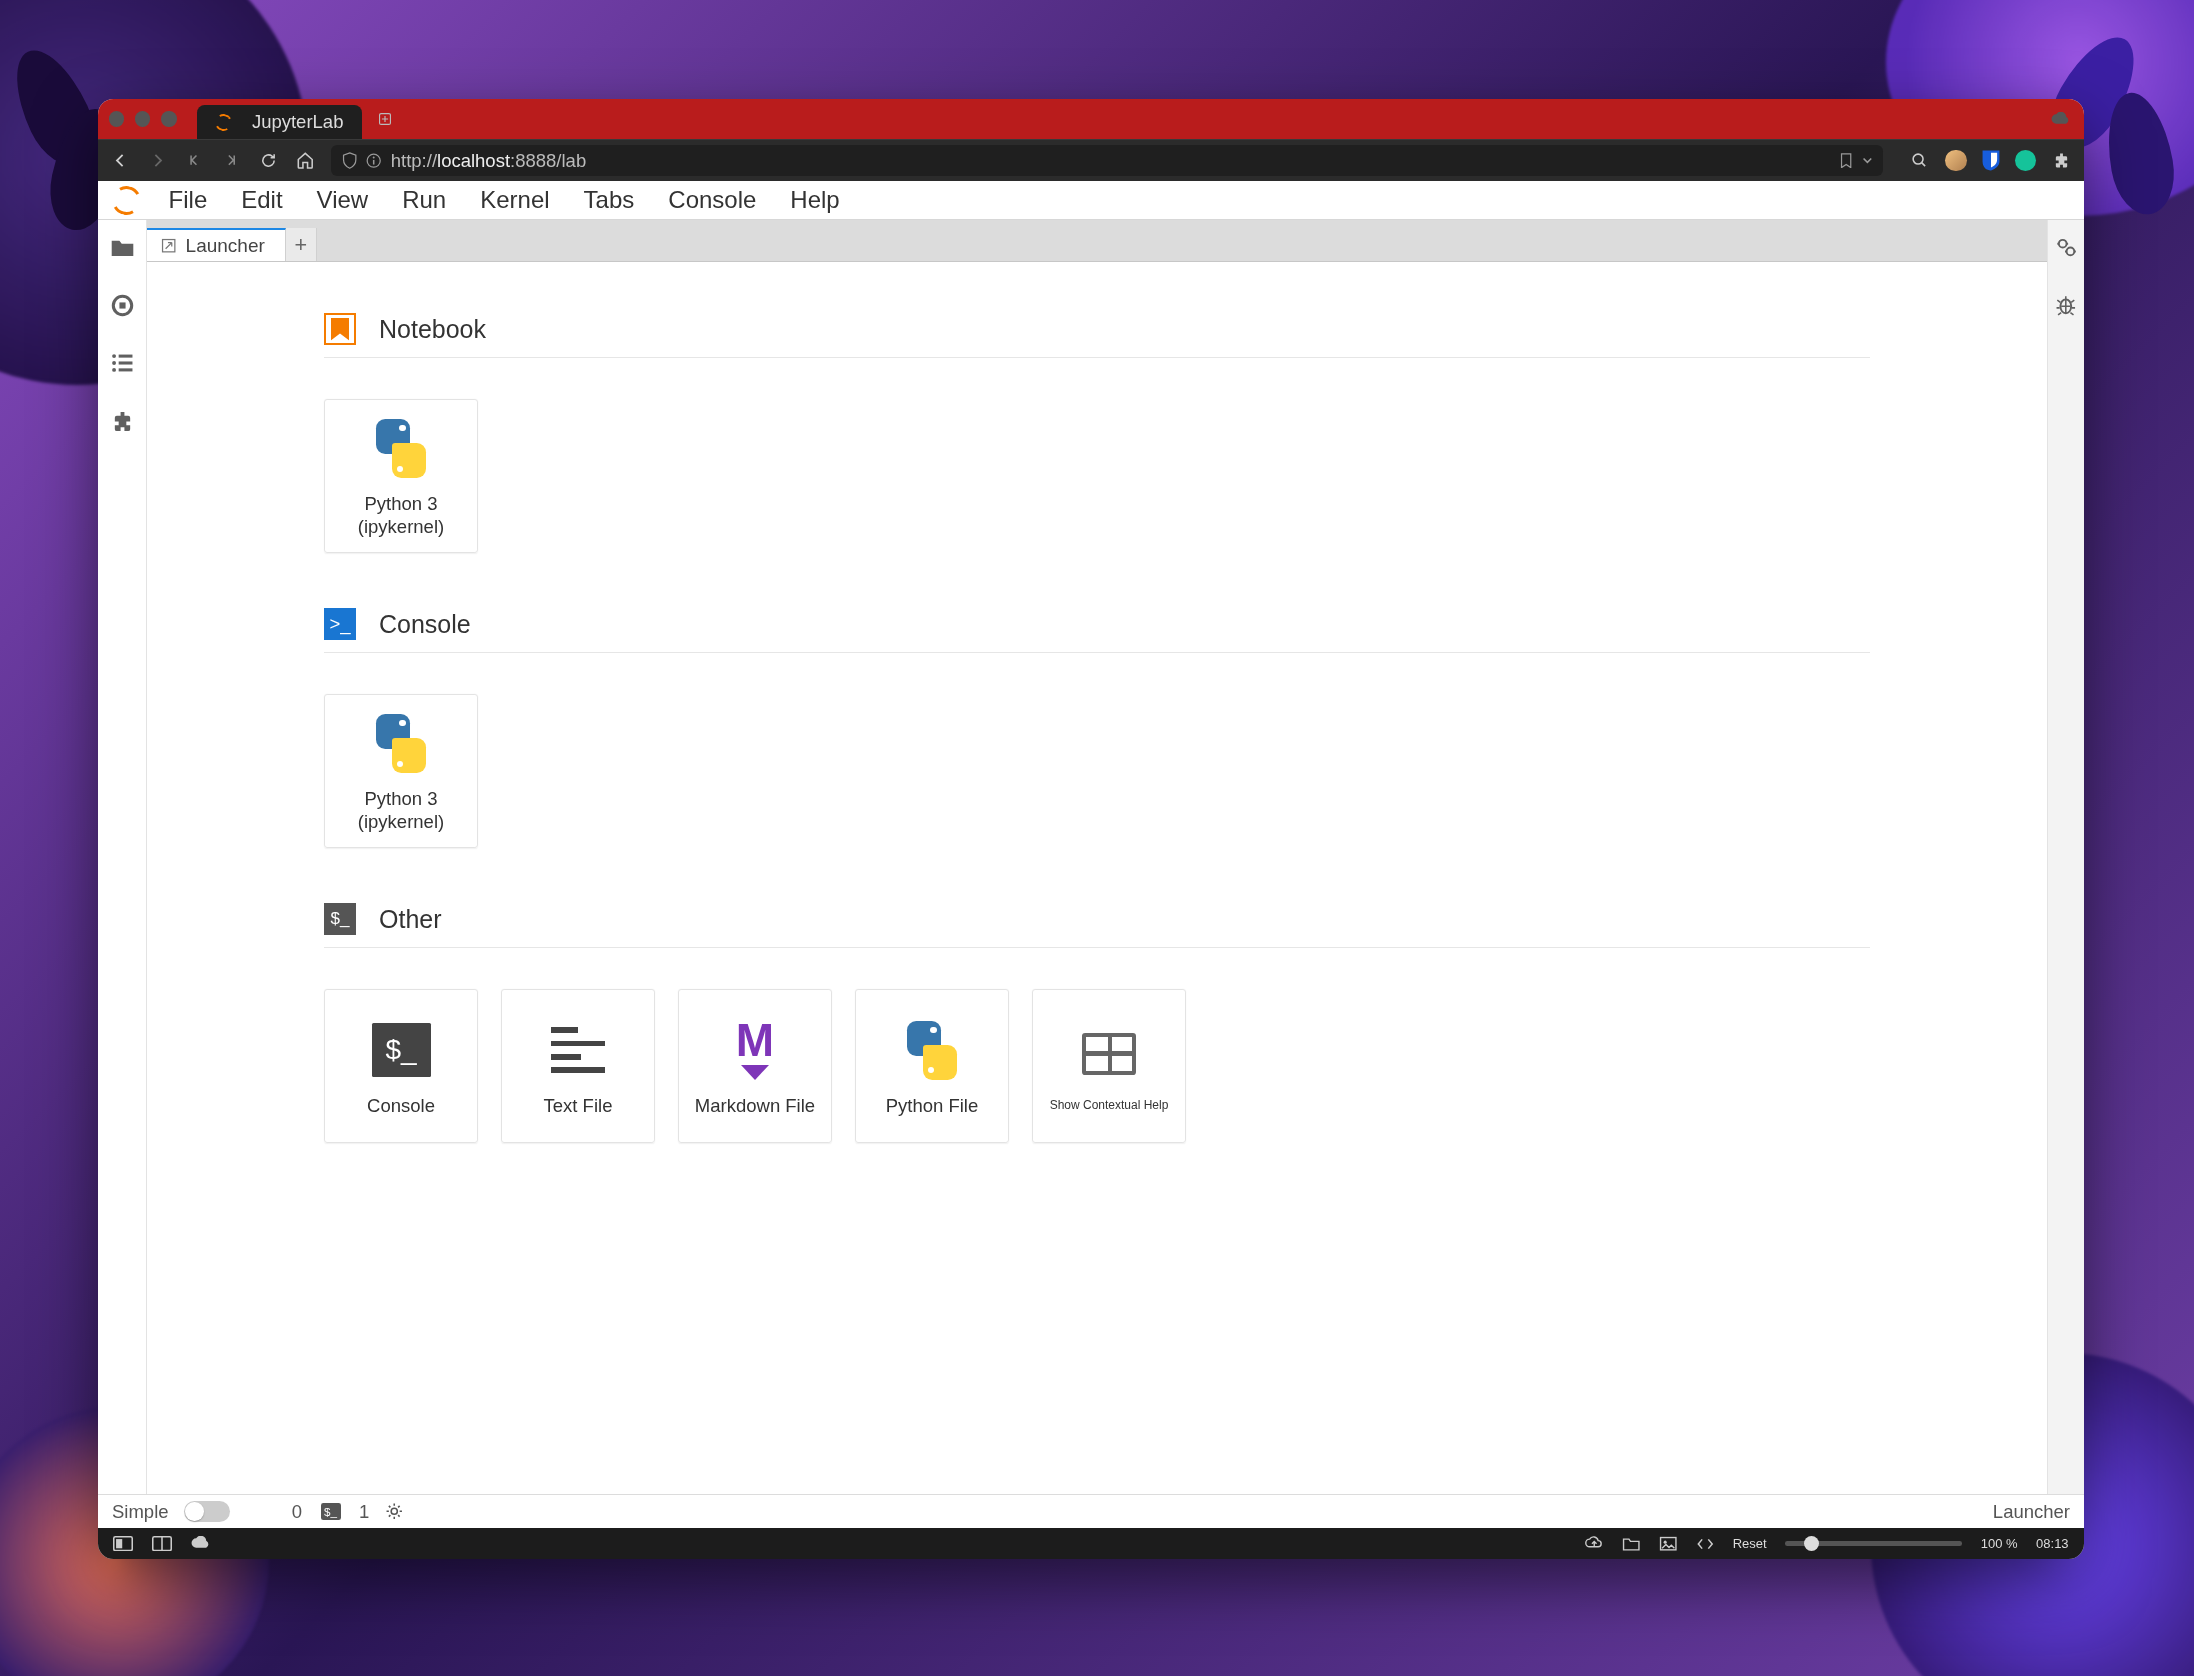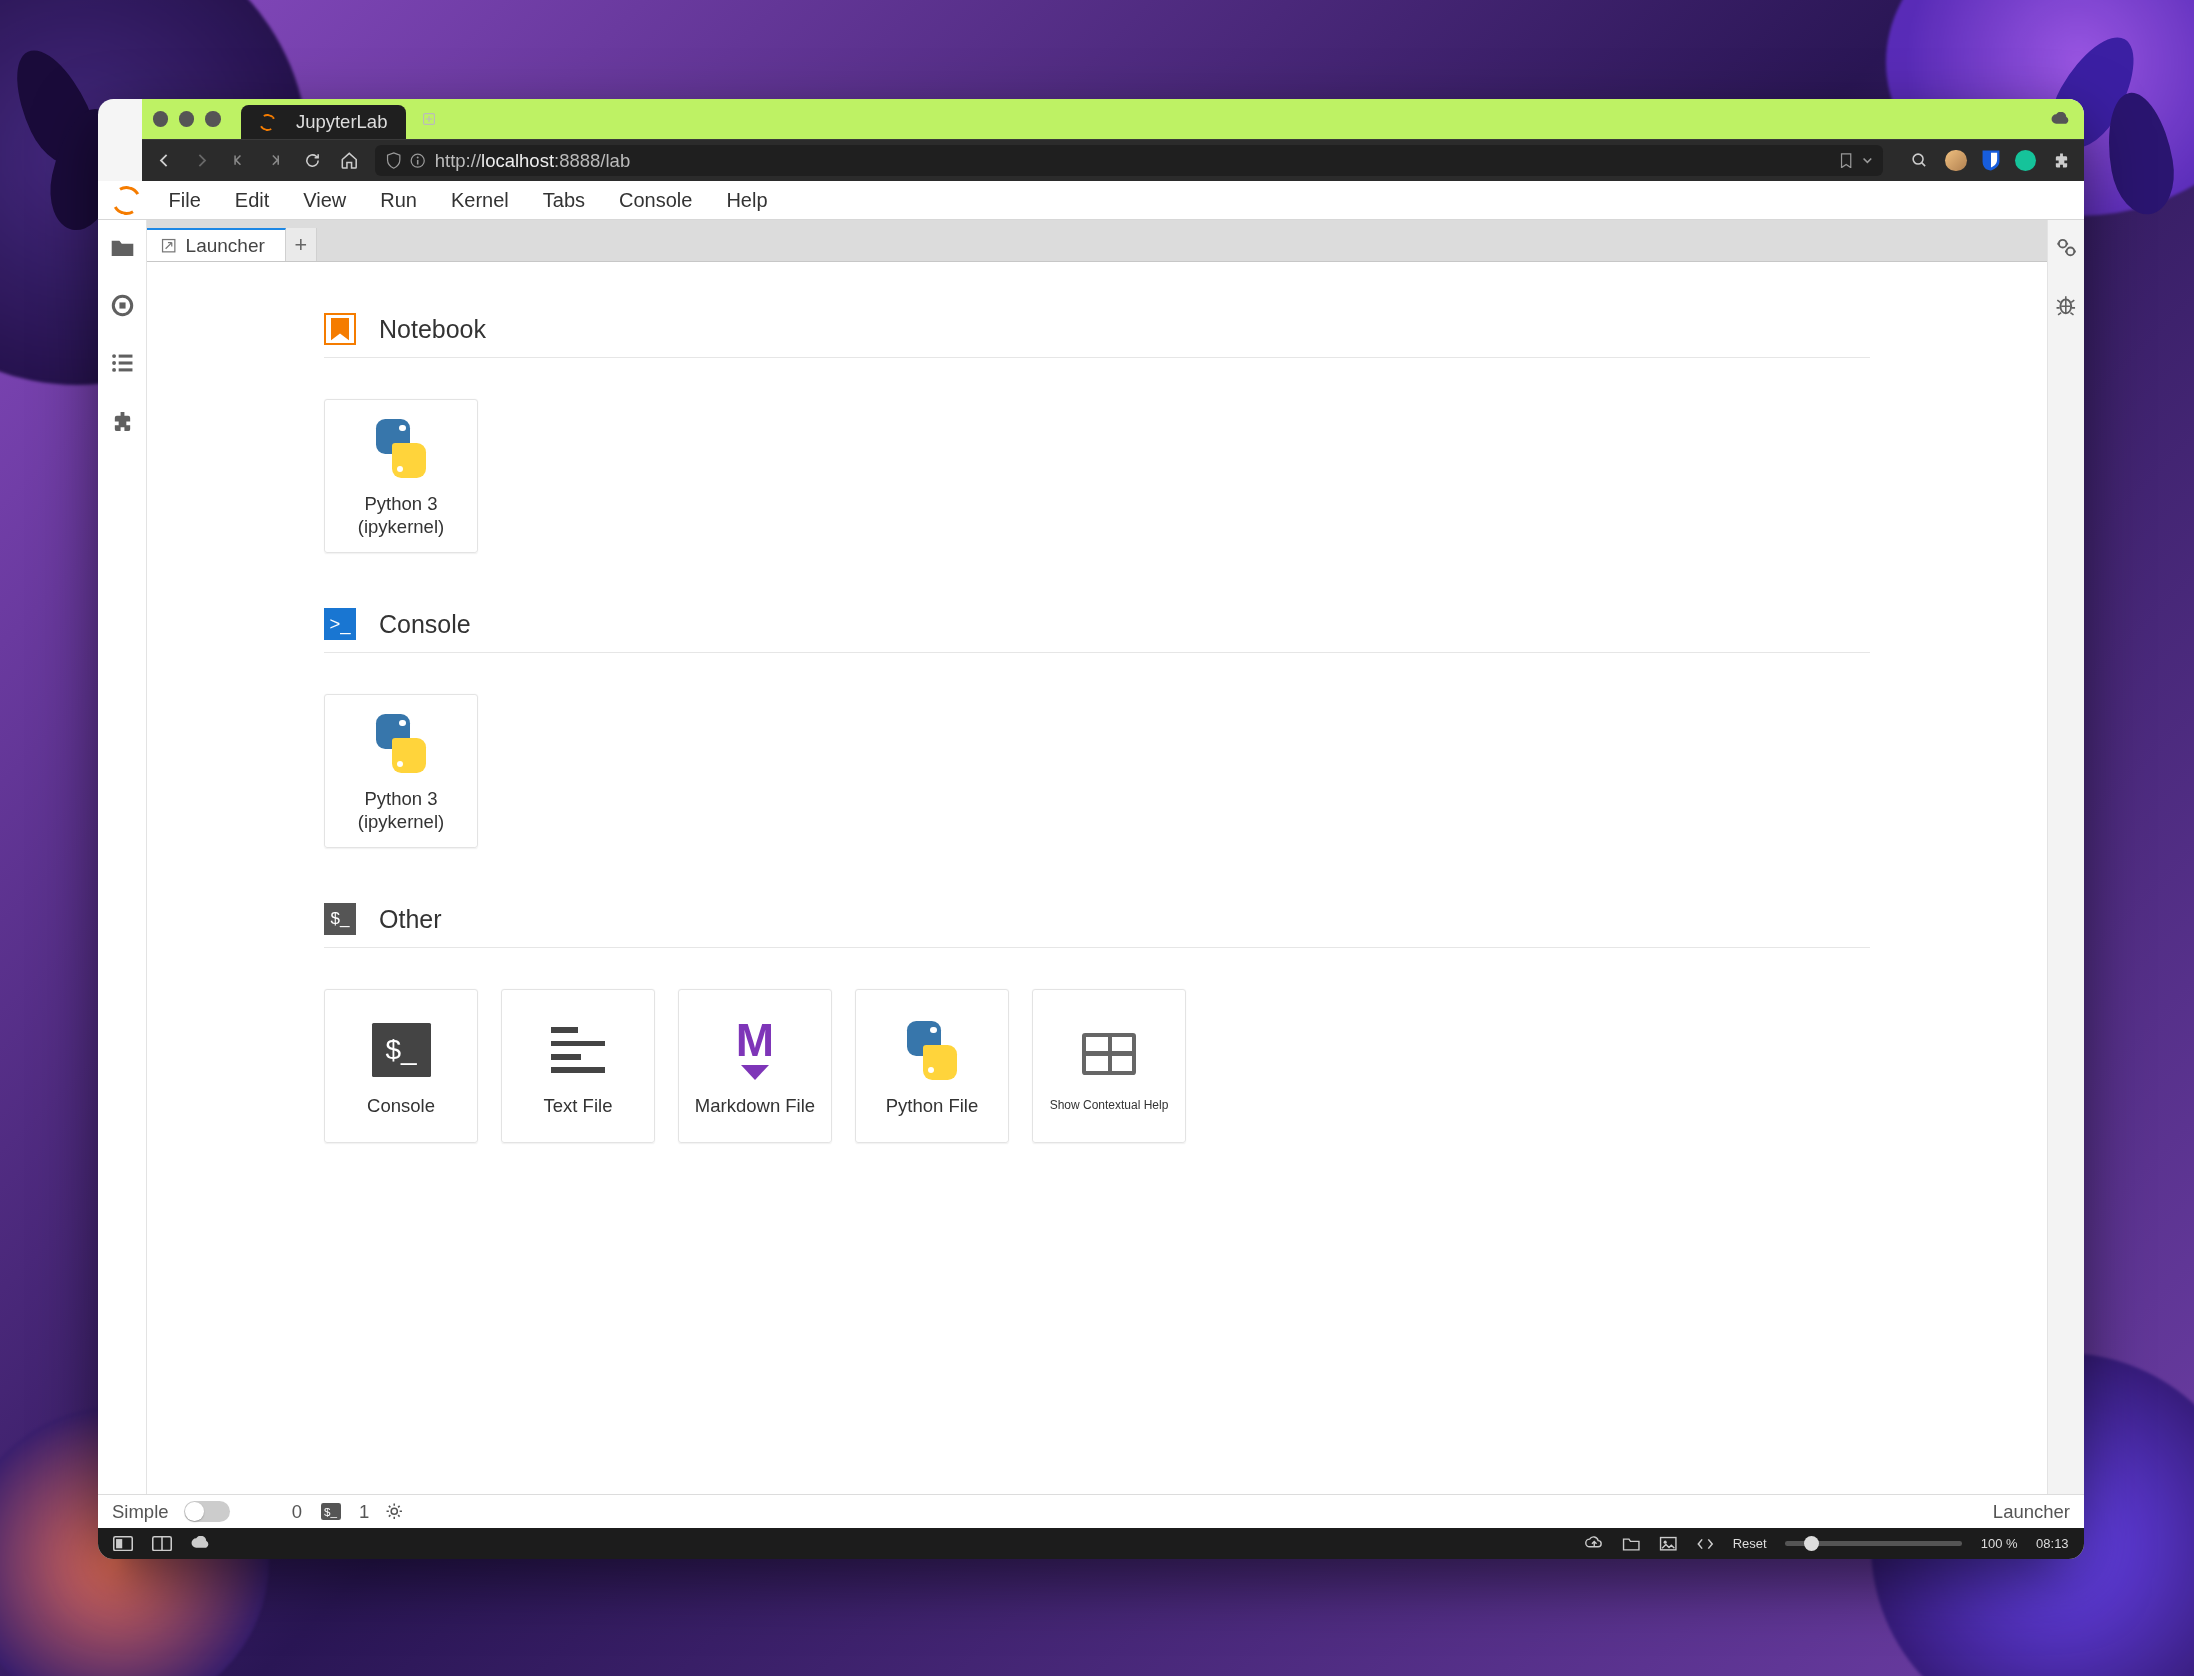--- a/index.html
+++ b/index.html
@@ -15,39 +15,39 @@
 .wp5{width:200px;height:193px;right:200px;bottom:231px;background:#ff8a65;border-radius:40% 60% 55% 45%;}
 .leaf{position:absolute;width:62px;height:123px;background:#1a0b3a;border-radius:50% 50% 50% 50%/60% 60% 40% 40%;}
 .l1{top:46px;left:23px;transform:rotate(-25deg);}
 .l2{top:108px;left:54px;transform:rotate(12deg);}
 .l3{top:31px;right:69px;transform:rotate(30deg);background:#3b1fa3;}
 .l4{top:92px;right:23px;transform:rotate(-10deg);background:#2a1570;}
 
 .window{position:absolute;left:98px;top:99px;width:1986px;height:1460px;border-radius:15.4px;overflow:hidden;box-shadow:0 23px 62px rgba(0,0,0,.5);background:#f5f5f5;display:flex;flex-direction:column;}
 
 
-.chrome-top{background:#bef264;color:#ccc;margin-left:44px;}
+.chrome-top{background:#b91c1c;color:#ccc;}
 .tabbar{display:flex;align-items:center;height:40px;padding:0 10.8px;gap:4.6px;}
 .traffic{display:flex;gap:10.8px;margin-right:15.4px;}
 .tdot{width:15.4px;height:15.4px;border-radius:50%;background:#555;}
 .btab{display:flex;align-items:center;gap:9.2px;background:#1f1f1f;border-radius:7.7px 7.7px 0 0;padding:7.7px 18.5px 7.7px 10.8px;height:34px;margin-top:6.2px;font-size:18.5px;color:#ddd;}
 .newtab{width:25px;height:25px;display:flex;align-items:center;justify-content:center;color:#bbb;border-radius:4.6px;margin-left:6.2px;font-size:20px;}
 .addrbar{display:flex;align-items:center;height:42px;padding:0 10.8px;gap:14px;background:#2b2b2b;border-top:0.8px solid #3a3a3a;}
 .navico{width:23px;height:23px;display:flex;align-items:center;justify-content:center;color:#ccc;}
 .navico.dim{color:#666;}
 .urlbox{flex:1;display:flex;align-items:center;gap:9.2px;background:#1f1f1f;border-radius:6.2px;height:31px;padding:0 10.8px;font-size:18.5px;color:#bbb;justify-content:center;}
 .urlbox .host{color:#eee;}
 .right-icons{display:flex;align-items:center;gap:14px;margin-left:10.8px;}
 .circ{width:21.6px;height:21.6px;border-radius:50%;display:inline-block;}
 .grammarly{background:#15c39a;}
 .cloud-sm{width:23px;height:14px;display:flex;align-items:center;}
 
 
 .app{flex:1;display:flex;flex-direction:column;background:#fff;min-height:0;}
-.menubar{display:flex;align-items:center;height:39px;border-bottom:0.8px solid #d7d7d7;padding:0 6.2px;font-size:20px;color:#333;background:#fff;}
+.menubar{display:flex;align-items:center;height:39px;border-bottom:0.8px solid #d7d7d7;padding:0 6.2px;font-size:24px;color:#333;background:#fff;}
 .jp-logo{width:32px;height:32px;margin:0 9.2px 0 6.2px;display:flex;align-items:center;justify-content:center;}
 .menubar .mi{padding:0 17px;cursor:pointer;}
 
 .app-body{flex:1;display:flex;min-height:0;}
 .left-rail{width:49px;background:#fff;border-right:0.8px solid #e3e3e3;display:flex;flex-direction:column;align-items:center;padding-top:14px;gap:32px;}
 .rail-ico{width:26px;height:26px;color:#606060;display:flex;align-items:center;justify-content:center;}
 
 .center{flex:1;display:flex;flex-direction:column;min-width:0;}
 .tabstrip{height:42px;background:#dcdcdc;display:flex;align-items:flex-end;border-bottom:0.8px solid #c7c7c7;}
 .doc-tab{display:flex;align-items:center;gap:9.2px;background:#fff;height:33px;padding:0 20px 0 14px;border-top:2.3px solid #1e88e5;border-right:0.8px solid #d0d0d0;font-size:19px;color:#444;}

